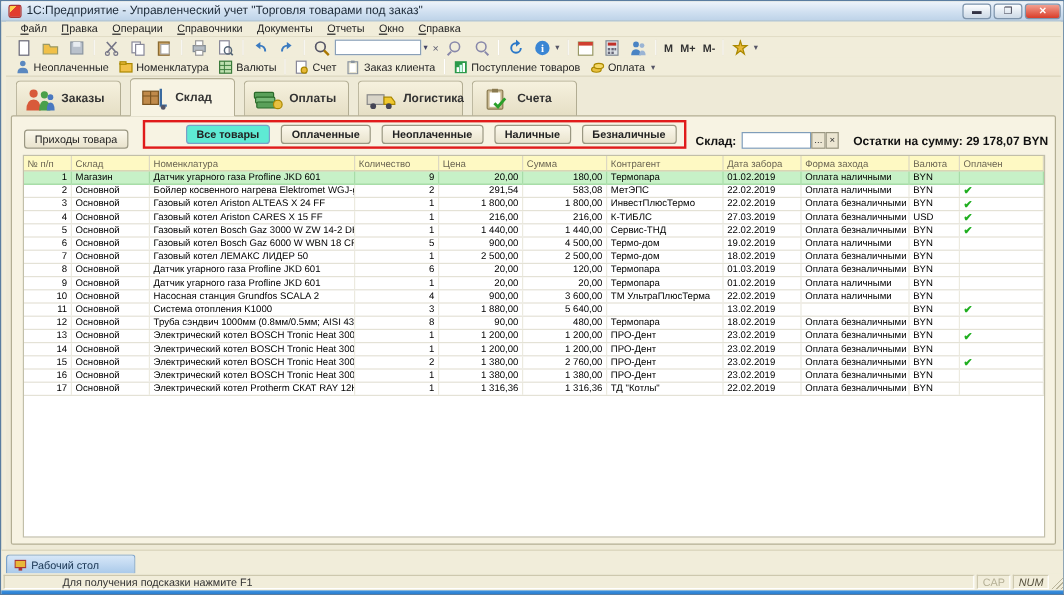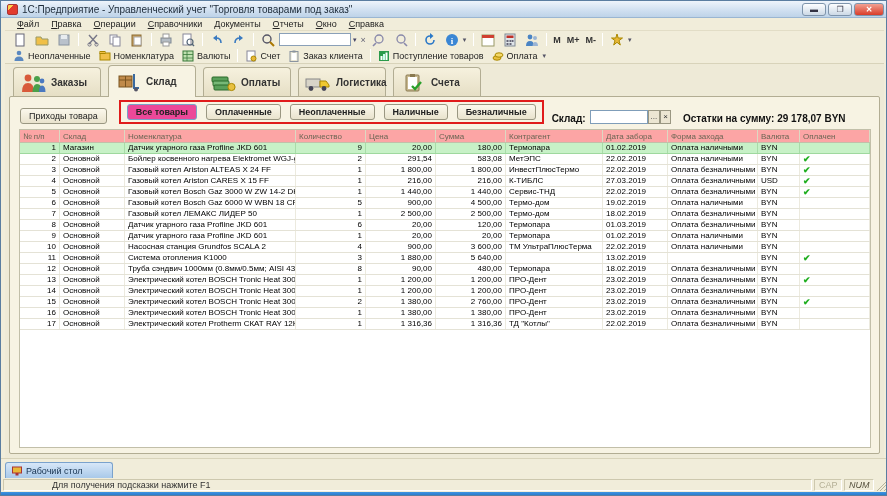--- a/index.html
+++ b/index.html
@@ -50,31 +50,31 @@
   #panel { position:absolute; left:4px; top:32px; width:871px; height:358px; background:#f7f3e3;
     border:1px solid #b2ad93; border-radius:2px; }
 
   
   #filter-row { position:absolute; left:0; top:3px; right:0; height:24px; display:flex; align-items:flex-end; }
   .pushbtn { border:1px solid #9a9782; border-radius:3px; background:linear-gradient(#fbf8ec,#e9e3cd);
     font-size:9px; color:#222; padding:2px 8px; white-space:nowrap; }
   #btn-prihody { margin-left:10px; }
   #red-box { margin-left:12px; border:2px solid #e01b1b; padding:2px 6px; display:flex; gap:9px; align-items:center; }
   .filterbtn { font-weight:bold; }
-  .filterbtn.active { background:#ec4899; border-color:#7aa0c8; }
+  .filterbtn.active { background:#5eead4; border-color:#7aa0c8;margin-left:28px; }
   #sklad-label { margin-left:8px; font-size:10px; font-weight:bold; color:#111; }
   #sklad-field { display:flex; align-items:center; margin-left:4px; }
   #sklad-input { width:58px; height:14px; border:1px solid #7f9db9; background:#fff; font-size:9px; }
   .fieldbtn { height:14px; border:1px solid #9a9782; background:#ece6d2; font-size:8px; line-height:12px; padding:0 2px; color:#333; }
   #ostatki { margin-left:12px; font-size:10px; font-weight:bold; color:#111; white-space:nowrap; }
 
   
   #table { position:absolute; left:9px; top:32px; right:8px; bottom:5px; background:#fff; border:1px solid #c2bfa9; overflow:hidden; }
   .thead, .trow { display:grid; grid-template-columns:40px 65px 171px 70px 70px 70px 97px 65px 90px 42px 1fr; }
-  .thead { height:13px; background:#fca5a5; border-bottom:1px solid #c2bfa9; }
+  .thead { height:13px; background:#fef9c3; border-bottom:1px solid #c2bfa9; }
   .th { font-size:8px; color:#6b6553; line-height:13px; padding:0 3px; border-right:1px solid #ddd8c2;
     overflow:hidden; white-space:nowrap; }
   .trow { height:11px; border-bottom:1px solid #e4e2d6; }
   .trow.sel { background:#c7f1c7; border-bottom:1px solid #9ed89e; }
   .td { font-size:8px; color:#000; line-height:10px; padding:0 3px; border-right:1px solid #eceadf;
     overflow:hidden; white-space:nowrap; }
   .trow.sel .td { border-right-color:#a8dca8; }
   .td.num { text-align:right; }
   .td.check { color:#1fae1f; font-weight:bold; font-size:9px; }
 

